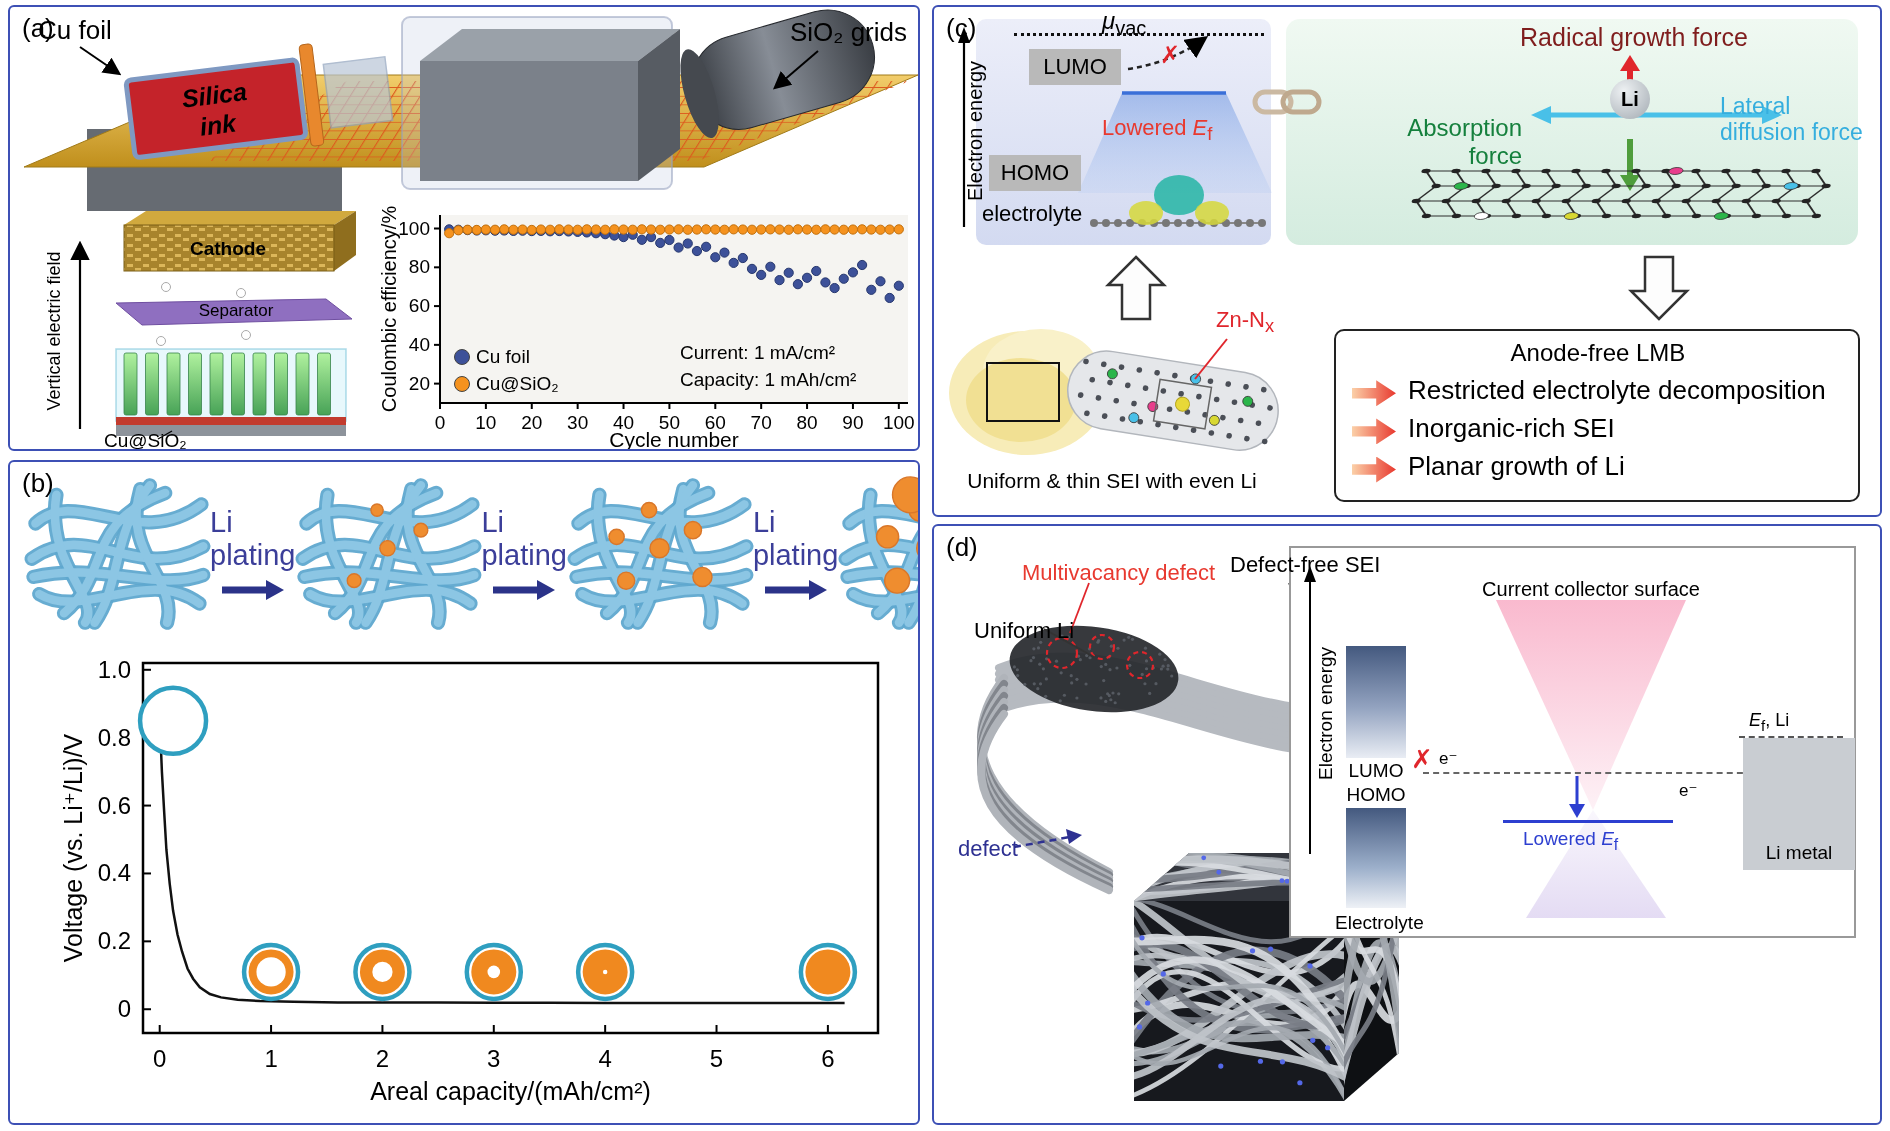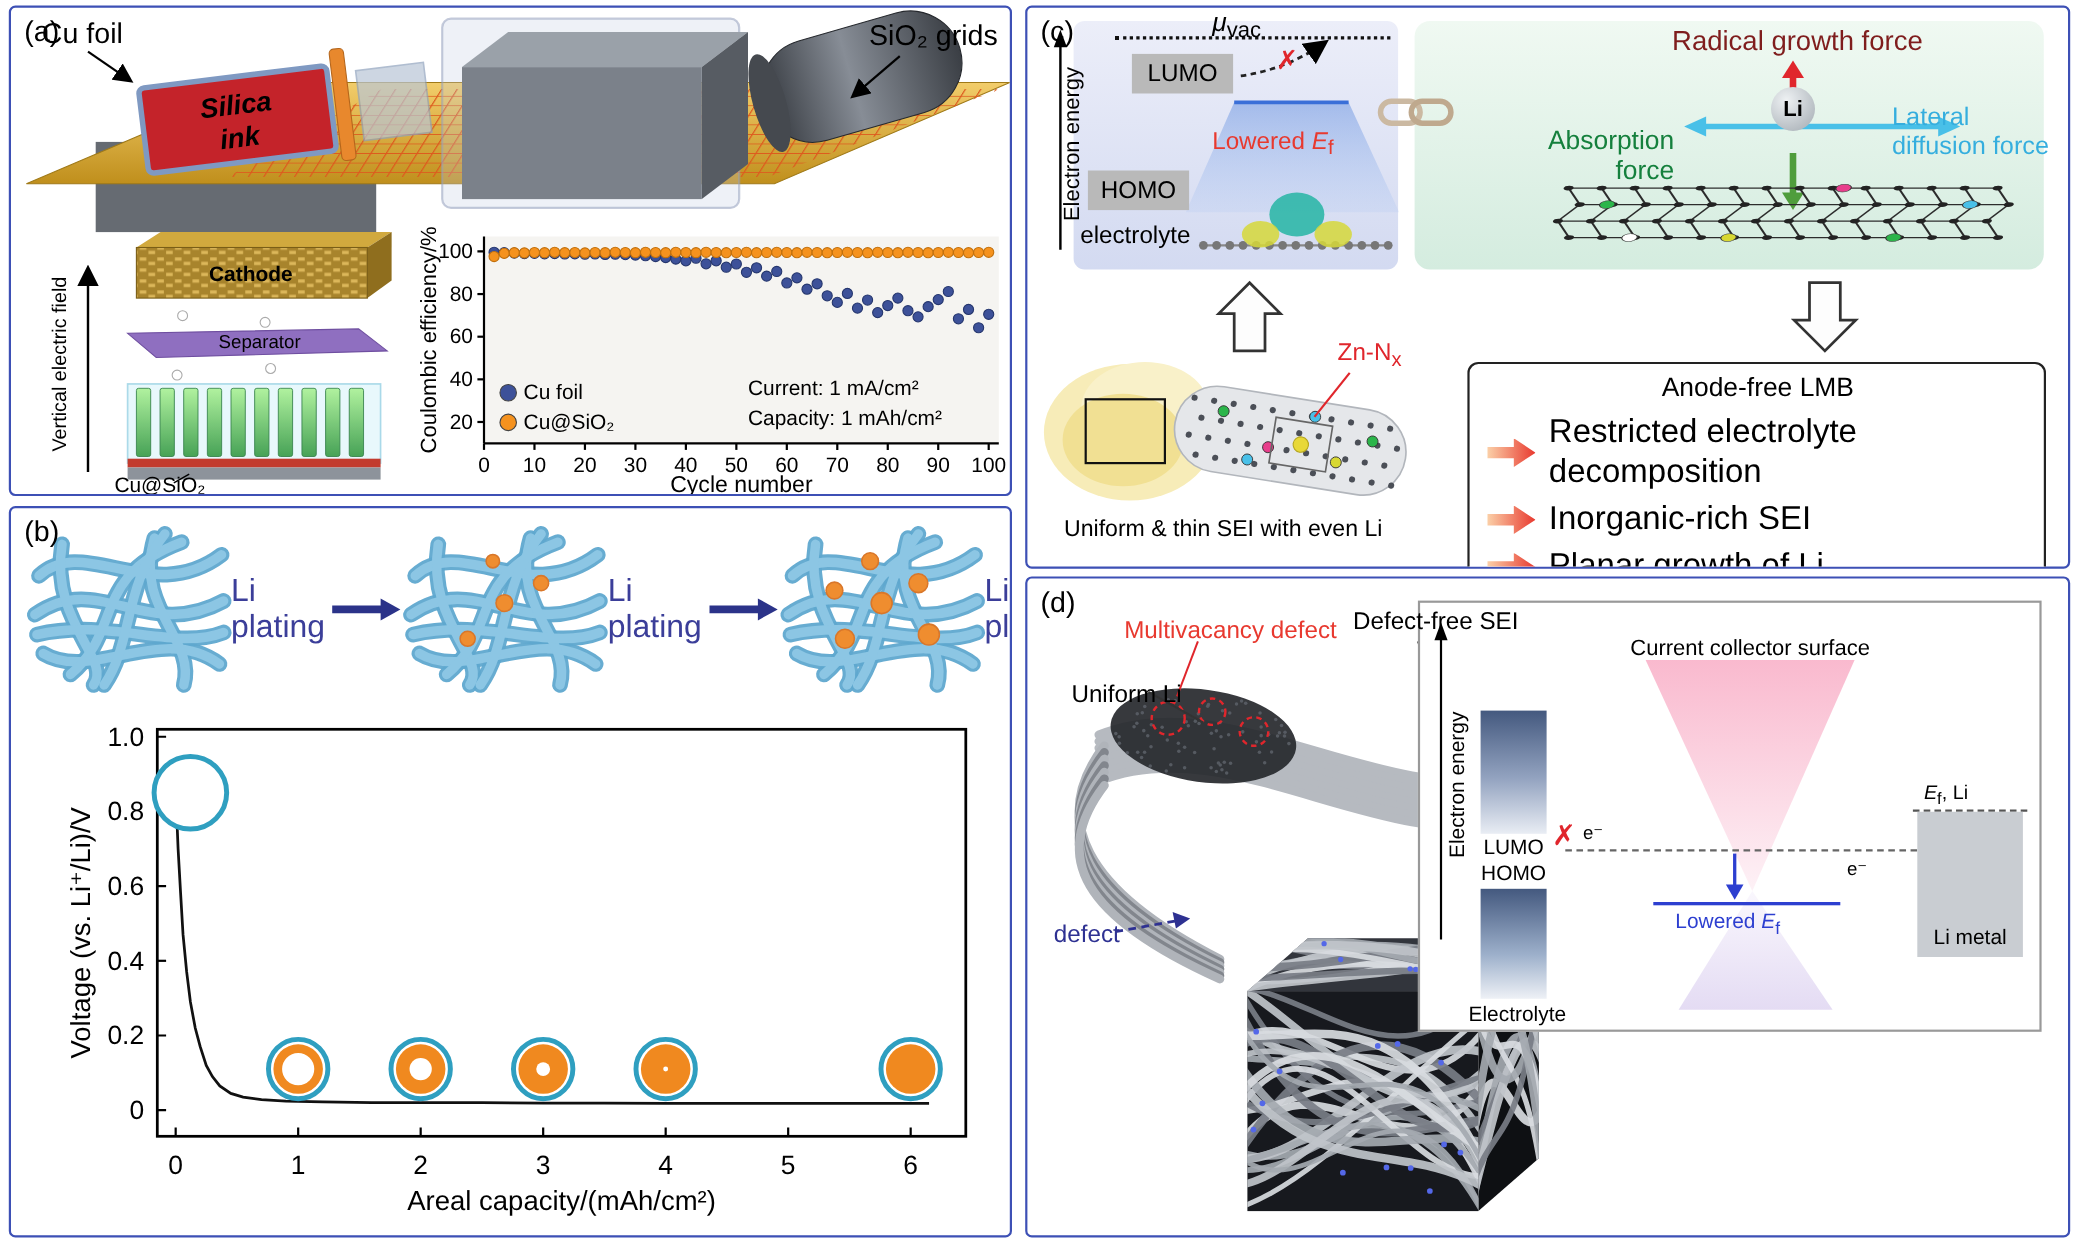--- a/index.html
+++ b/index.html
@@ -8,23 +8,23 @@
 .panel{position:absolute;border:2px solid #3d50b5;border-radius:6px;background:#fff;overflow:hidden}
 #panel-a{left:8px;top:5px;width:912px;height:446px}
 #panel-b{left:8px;top:460px;width:912px;height:665px}
 #panel-c{left:932px;top:5px;width:950px;height:512px}
 #panel-d{left:932px;top:524px;width:950px;height:601px}
 .abs{position:absolute}
 .plabel{position:absolute;left:12px;top:6px;font-size:26px;z-index:6}
 svg{display:block;overflow:visible}
 svg text{font-family:"Liberation Sans","DejaVu Sans",sans-serif;fill:#000}
 .vtext{writing-mode:vertical-rl;transform:rotate(180deg);text-align:center;white-space:nowrap}
-.arrowblk{display:flex;flex-direction:row;align-items:center;gap:5px}
+.arrowblk{display:flex;flex-direction:column;align-items:center;gap:5px}
 .plating{font-size:29px;color:#3b3e99}
-.lmb-row{display:flex;align-items:center;margin-bottom:7px;font-size:30px;line-height:1.2}
+.lmb-row{display:flex;align-items:flex-end;margin-bottom:7px;font-size:26px;line-height:1.2}
 .lmb-arrow{flex:0 0 44px;height:26px;margin-right:12px;margin-top:1px;background:linear-gradient(90deg,#fbd0a8,#e8392f);clip-path:polygon(0 30%,55% 30%,55% 0,100% 50%,55% 100%,55% 70%,0 70%)}
 </style>
 </head>
 <body>
 
 <div class="page">
 
   <section class="panel" id="panel-a">
     <div class="plabel">(a)</div>
 
@@ -1005,19 +1005,19 @@
       <div class="abs" style="left:148px;top:200px;font-size:17px">e⁻</div>
       <svg class="abs" style="left:272px;top:226px" width="28" height="46" viewBox="0 0 28 46">
           <line x1="14" y1="2" x2="14" y2="32" stroke="#2d3fd0" stroke-width="3"></line>
           <polygon points="14,44 6,30 22,30" fill="#2d3fd0"></polygon>
         </svg>
       <div class="abs" style="left:212px;top:272px;width:170px;border-top:3.5px solid #2d3fd0"></div>
       <div class="abs" style="left:232px;top:280px;color:#2d3fd0;font-size:19px">Lowered <i>E</i><sub>f</sub></div>
       <div class="abs" style="left:388px;top:232px;font-size:17px">e⁻</div>
       <div class="abs" style="left:458px;top:162px;font-size:18px"><i>E</i><sub>f</sub>, Li</div>
       <div class="abs" style="left:448px;top:188px;width:104px;border-top:2.5px dashed #555"></div>
-      <div class="abs" style="left:452px;top:190px;width:96px;height:132px;background:#c9cdd2;display:flex;align-items:flex-end;justify-content:center;padding-bottom:6px;font-size:19px">Li metal</div>
+      <div class="abs" style="left:452px;top:190px;width:112px;height:132px;background:#c9cdd2;display:flex;align-items:flex-end;justify-content:center;padding-bottom:6px;font-size:19px">Li metal</div>
       <div class="abs" style="left:55px;top:236px;width:60px;text-align:center;font-size:19px">HOMO</div>
       <div class="abs" style="left:55px;top:260px;width:60px;height:100px;background:linear-gradient(180deg,#44597f,#9db0cb 60%,#eef1f6)"></div>
       <div class="abs" style="left:44px;top:364px;font-size:19px">Electrolyte</div>
     </div>
   </section>
 </div>
 
 </body></html>

